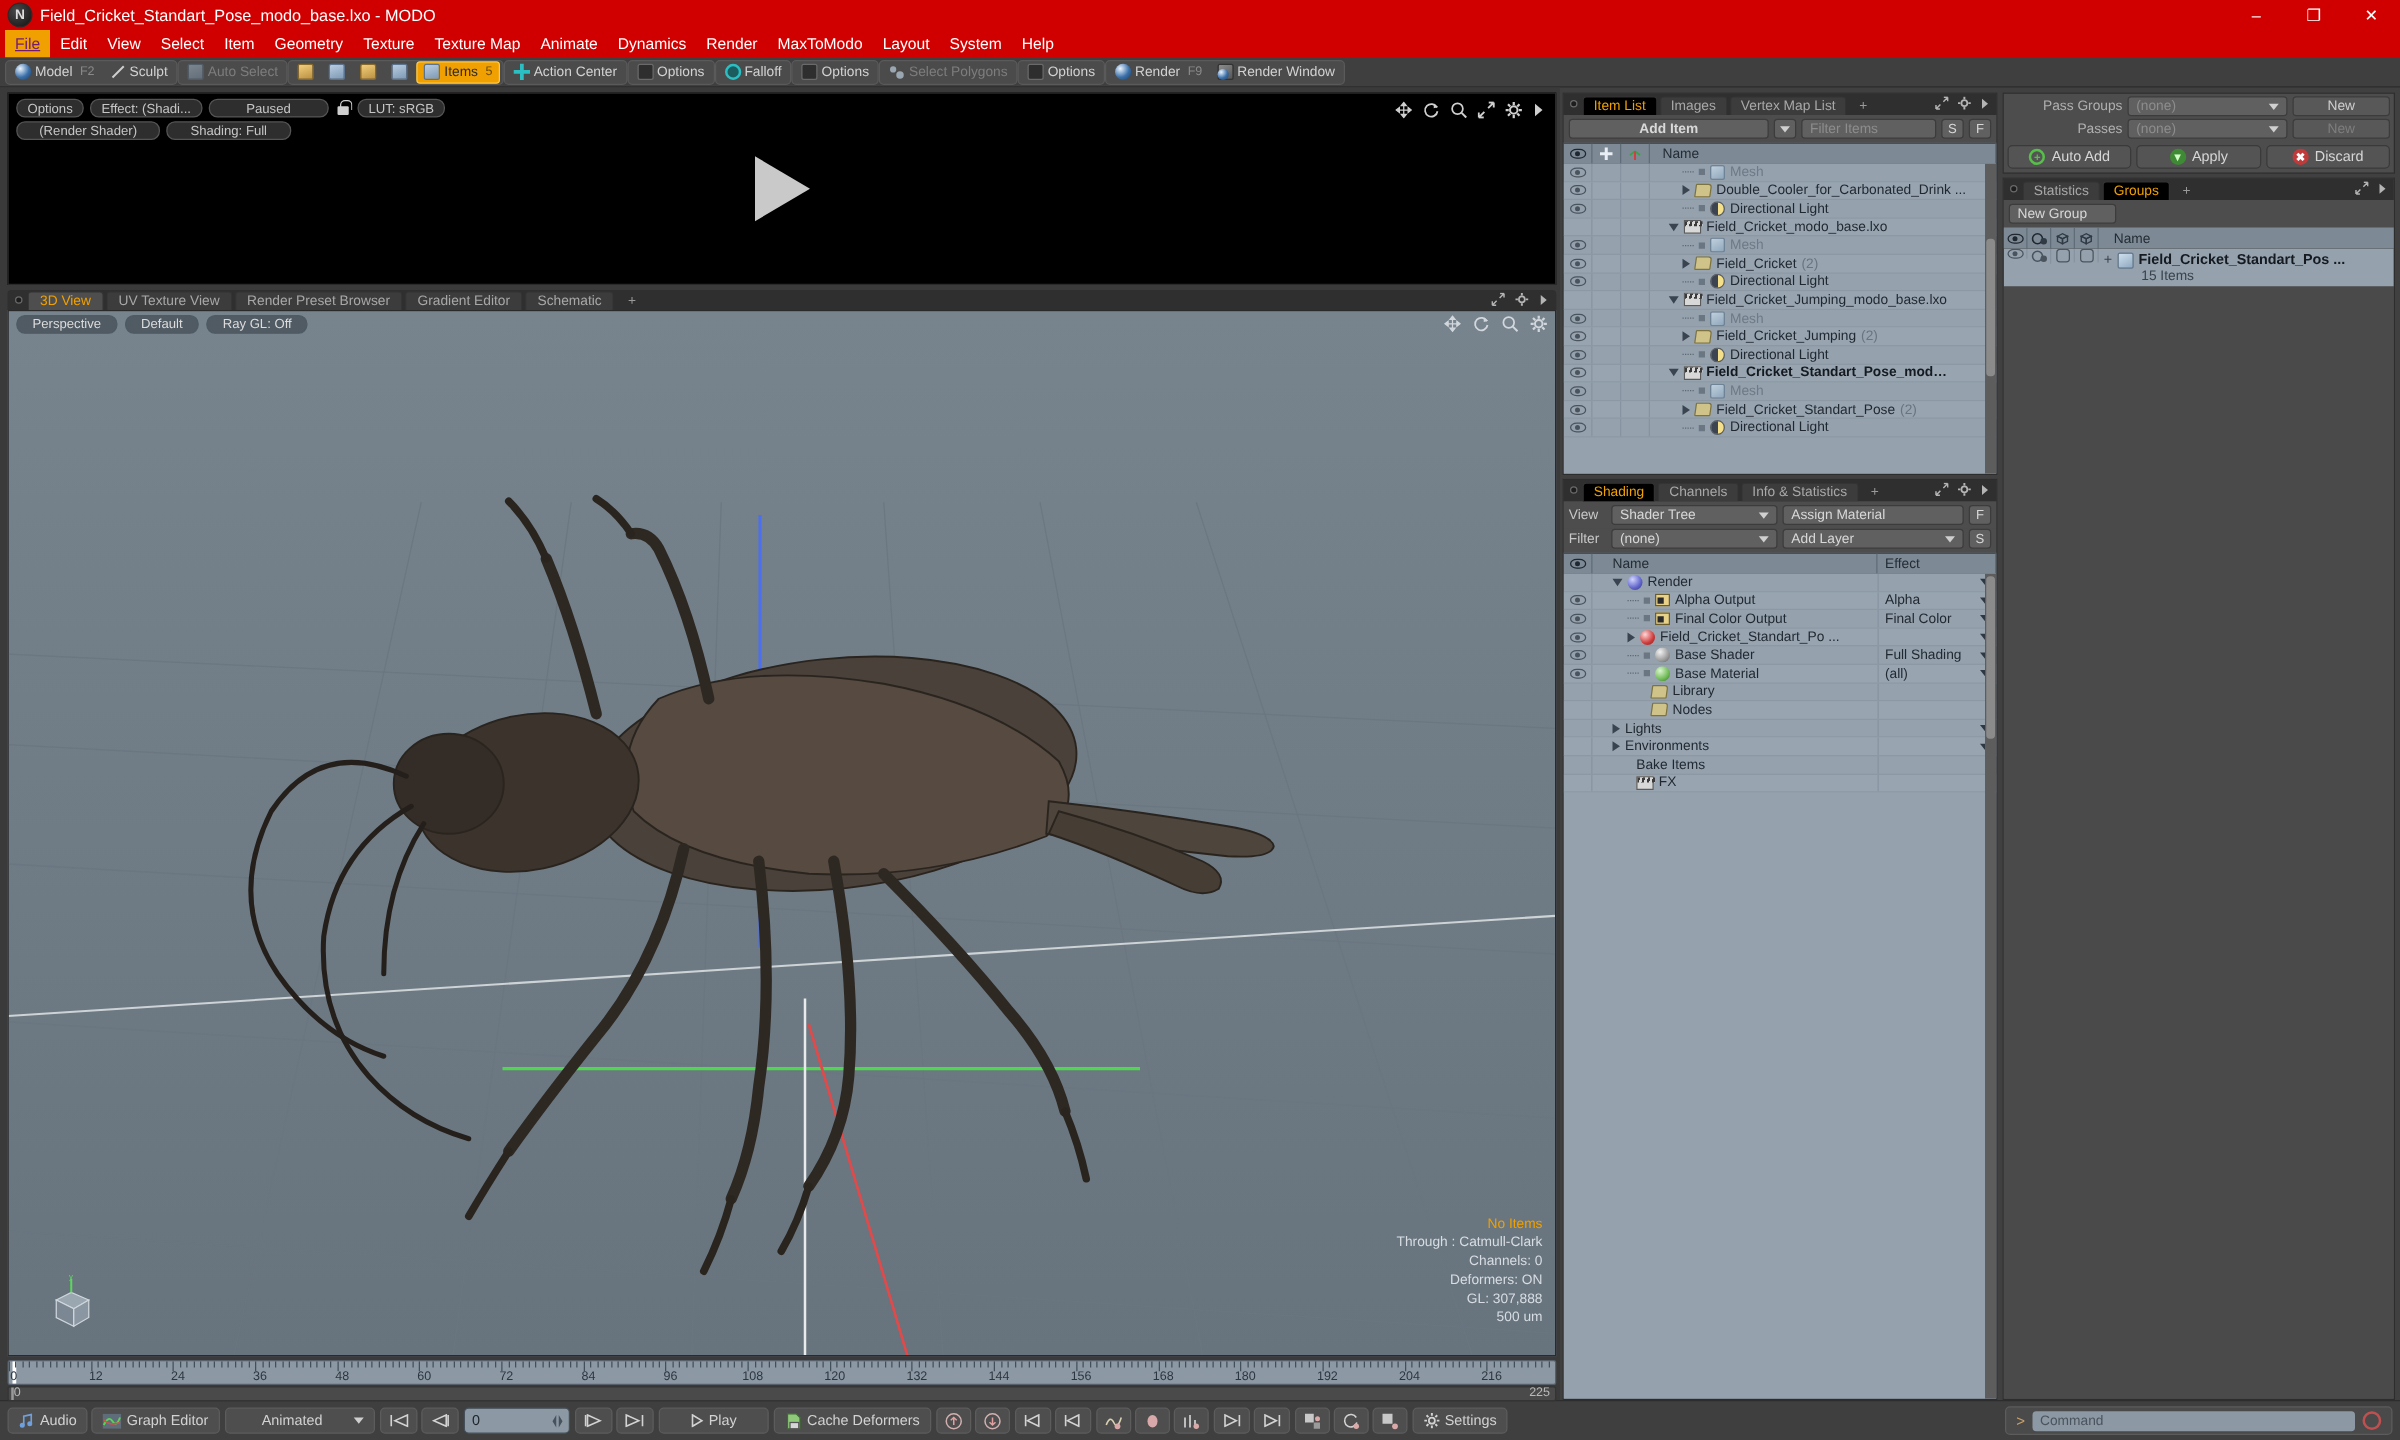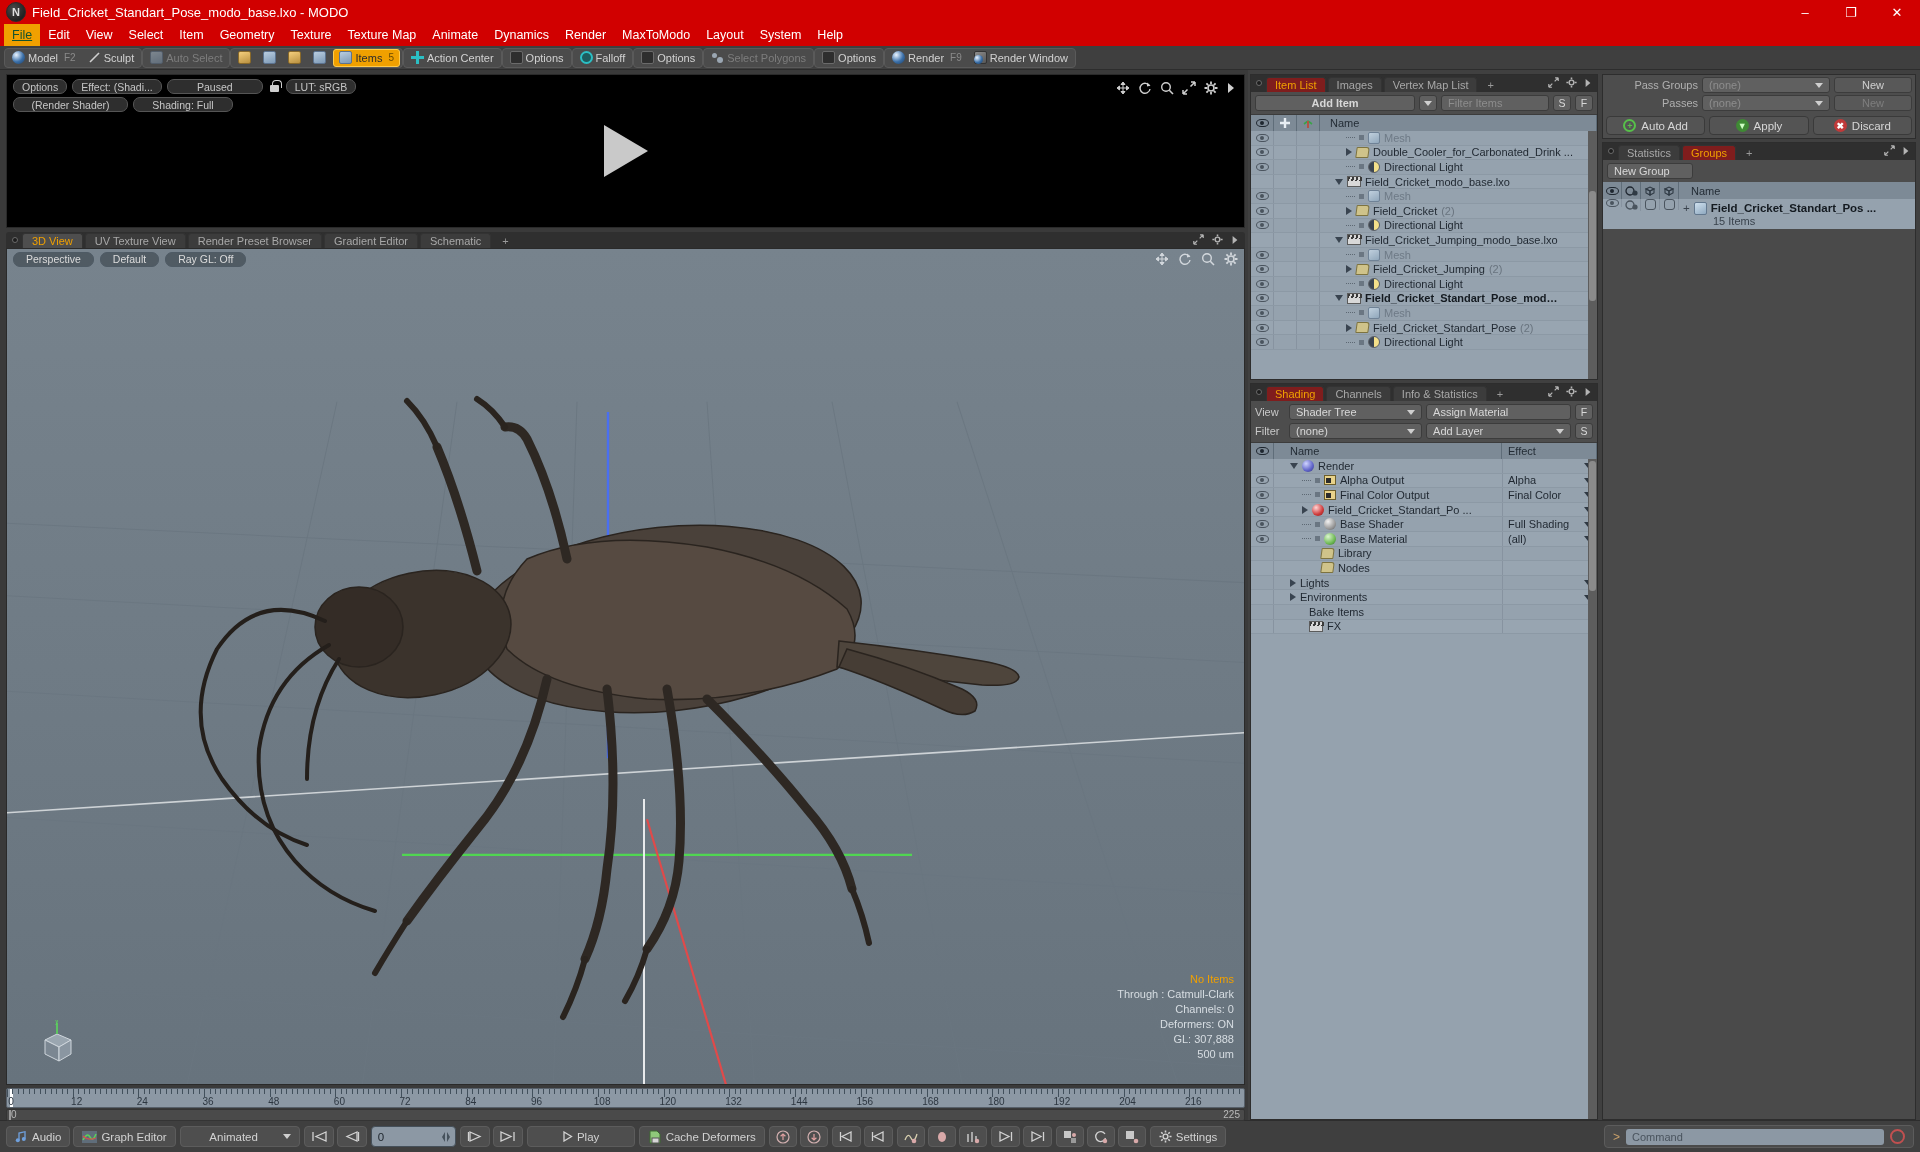--- a/index.html
+++ b/index.html
@@ -14,21 +14,21 @@
     display:flex; align-items:center; justify-content:center; font-size:11px; color:#ddd; font-weight:bold;}
   .tb-title { font-size:13px; color:#fff; flex:1; }
   .tb-btns { display:flex; height:24px; }
   .tb-btn { width:46px; height:24px; display:flex; align-items:center; justify-content:center;
     color:#fff; font-size:13px; }
 
   
   .menubar { height:22px; background:#d10000; display:flex; align-items:stretch; flex:0 0 22px;
     padding-left:4px; }
   .menu-item { padding:0 8px; display:flex; align-items:center; font-size:12.5px; color:#fff; }
-  .menu-item.active { background:#f0a000; color:#14532d;text-decoration:underline; }
+  .menu-item.active { background:#f0a000; color:#701a75;text-decoration:underline; }
 
   
   .toolbar { height:24px; background:#3f3f3f; border-bottom:1px solid #2d2d2d; flex:0 0 24px;
     display:flex; align-items:center; padding:0 4px; gap:0; }
   .tgroup { display:flex; align-items:center; height:20px; background:#4b4b4b;
     border:1px solid #5a5a5a; border-radius:4px; padding:0 2px; gap:2px; }
   .tbtn { height:18px; display:flex; align-items:center; gap:3px; padding:0 5px;
     font-size:11px; color:#d2d2d2; border-radius:3px; white-space:nowrap;}
   .tbtn.dim { color:#7d7d7d; }
   .tbtn.on { background:#f0a000; color:#2b2b2b; border:1px solid #ffcb4a; }
@@ -119,21 +119,21 @@
   .midcol { width:352px; flex:0 0 352px; display:flex; flex-direction:column; gap:3px;
      padding:4px 2px 0 2px; min-height:0;}
   .panel { background:#4d4d4d; border:1px solid #2d2d2d; display:flex; flex-direction:column;
      min-height:0;}
   .ptabs { height:17px; flex:0 0 17px; background:#2f2f2f; display:flex; align-items:flex-end;
      padding-left:15px; position:relative; }
   .ptabs .dot { position:absolute; left:5px; top:5px; width:6px;height:6px;border-radius:50%;
      background:#1d1d1d;border:1px solid #6a6a6a;}
   .ptab { font-size:11px; padding:1px 8px; color:#a8a8a8; background:#3c3c3c;
      border-radius:3px 3px 0 0; margin-right:2px; border:1px solid #333; border-bottom:none;}
-  .ptab.active { background:#7f1d1d; color:#f0a000; }
+  .ptab.active { background:#000000; color:#f0a000; }
   .ptab.plus { background:transparent;border:none;color:#9a9a9a;}
   .ptabs .right { position:absolute; right:5px; top:2px; display:flex; gap:7px; align-items:center;}
 
   .prow { display:flex; gap:4px; padding:3px 4px; align-items:center; background:#4d4d4d;}
   .pfield { height:16px; background:#606060; border:1px solid #3c3c3c; border-radius:3px;
      font-size:11px; color:#d8d8d8; display:flex; align-items:center; padding:0 6px; }
   .pfield.center { justify-content:center;font-weight:bold; }
   .pfield.ph { color:#8d8d8d; }
   .pfield.dd { justify-content:space-between; }
   .sq-btn { width:18px;height:16px; background:#606060;border:1px solid #3c3c3c;border-radius:3px;
@@ -1521,21 +1521,21 @@
           </svg>
         </div>
       <div class="bbtn icon">
           <svg width="16" height="11" viewBox="0 0 16 11">
             <path d="M1 1 L11 5.5 L1 10z" stroke="#d2d2d2" stroke-width="1.3" fill="none"></path>
             <path d="M14 1v9" stroke="#d2d2d2" stroke-width="1.3"></path>
           </svg>
         </div>
     </div>
 
-    <div class="bbtn" style="width:108px">
+    <div class="bbtn" style="width:88px">
       <span>
           <svg width="11" height="11" viewBox="0 0 11 11">
             <path d="M2 1 L9.5 5.5 L2 10z" stroke="#d2d2d2" stroke-width="1.3" fill="none"></path>
           </svg>
         </span>
       <span>Play</span>
     </div>
 
     <div class="bbtn">
       <span>

